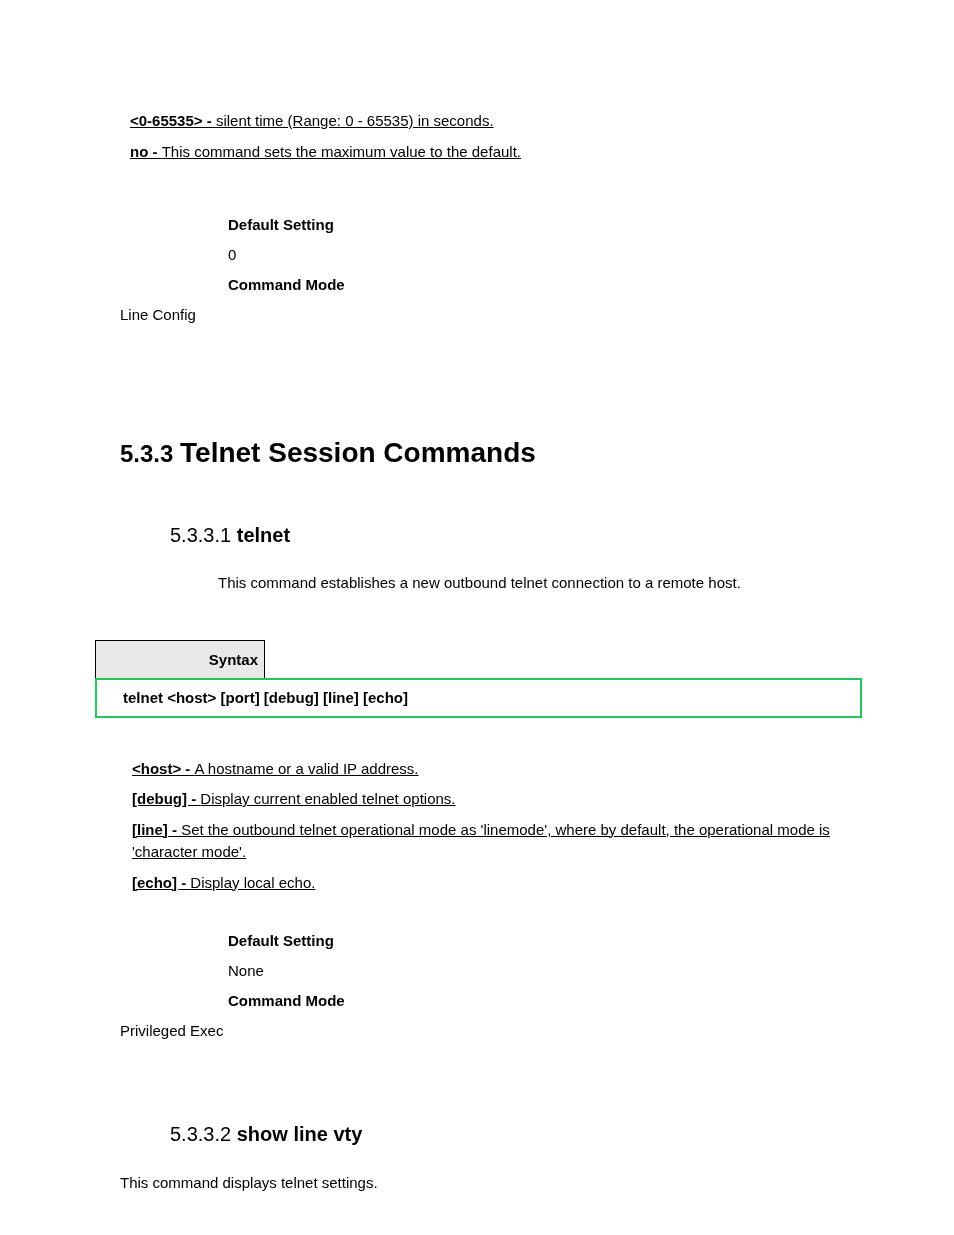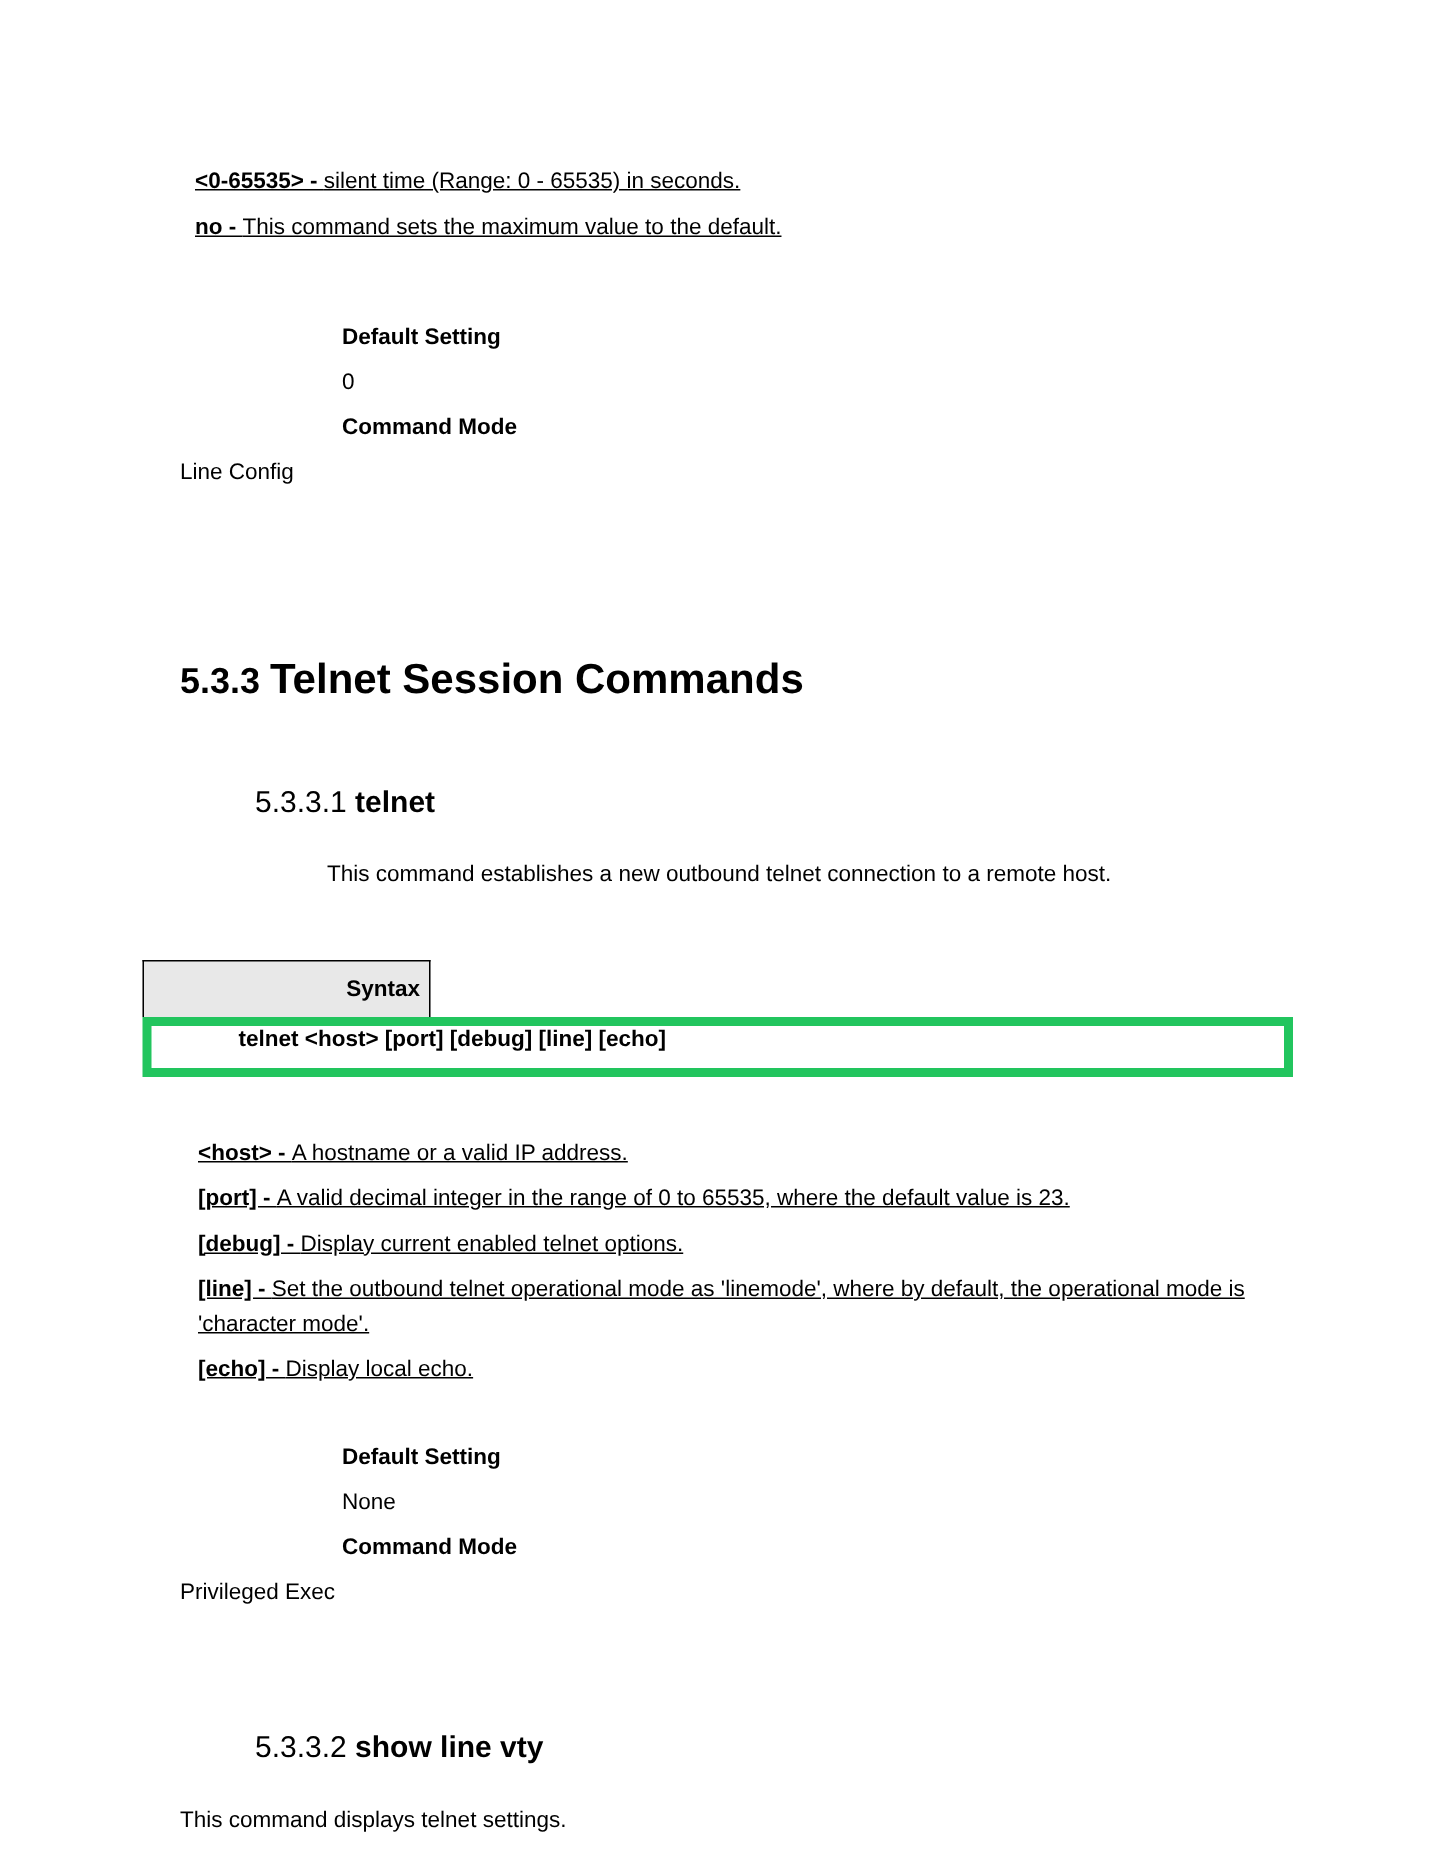--- a/index.html
+++ b/index.html
@@ -46,34 +46,34 @@
   }
   .syntax-box {
     margin: 45px 0 30px -25px;
     width: 767px;
   }
   .syntax-label-cell {
     border: 1px solid #000;
     border-bottom: none;
     background: #e8e8e8;
     height: 38px;
-    width: 192px;
+    width: 170px;
     display: flex;
     align-items: center;
     justify-content: flex-end;
     padding-right: 6px;
     box-sizing: border-box;
     font-weight: bold;
   }
   .syntax-cmd-cell {
-    border: 6px solid #22c55e;
+    border: 2px solid #22c55e;
     height: 40px;
     display: flex;
-    align-items: flex-start;
-    padding-left: 58px;
+    align-items: center;
+    padding-left: 26px;
     font-weight: bold;
     box-sizing: border-box;
   }
   .params2 { margin-top: 40px; }
   .params2 .param-line { margin-left: 12px; margin-bottom: 8px; }
 </style>
 </head>
 <body>
 
 <div class="page">
@@ -109,23 +109,20 @@
     <div class="syntax-cmd-cell">
       <span>telnet &lt;host&gt; [port] [debug] [line] [echo]</span>
     </div>
   </div>
 
   <div class="params2">
     <p class="param-line">
       <span class="bold">&lt;host&gt; - </span><span>A hostname or a valid IP address.</span>
     </p>
     <p class="param-line">
-      <span class="bold">[port] - </span><span>A valid decimal integer in the range of 0 to 65535, where the default value is 23.</span>
-    </p>
-    <p class="param-line">
       <span class="bold">[debug] - </span><span>Display current enabled telnet options.</span>
     </p>
     <p class="param-line">
       <span class="bold">[line] - </span><span>Set the outbound telnet operational mode as 'linemode', where by default, the operational mode is 'character mode'.</span>
     </p>
     <p class="param-line">
       <span class="bold">[echo] - </span><span>Display local echo.</span>
     </p>
   </div>
 

